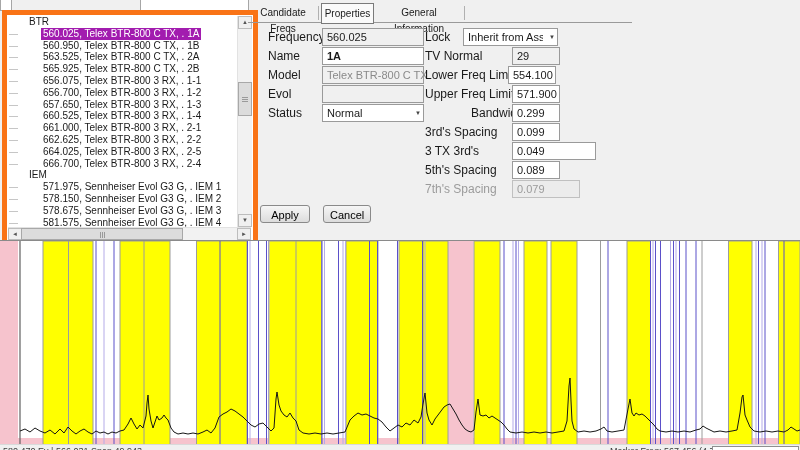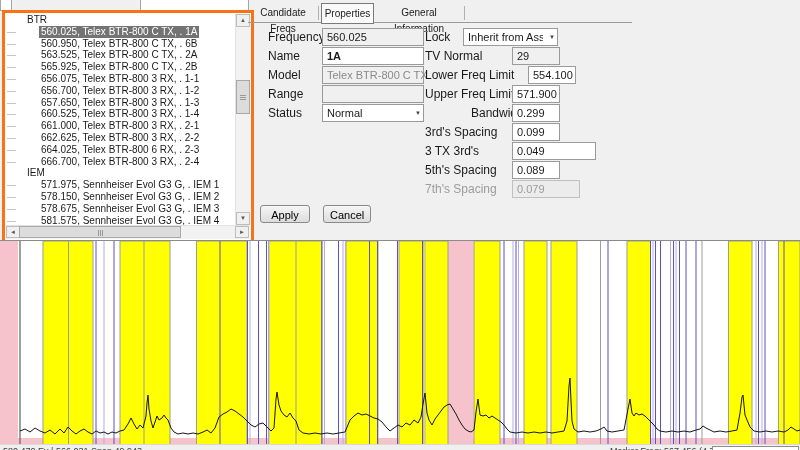--- a/index.html
+++ b/index.html
@@ -4,27 +4,27 @@
 <style>
   html,body{margin:0;padding:0;}
   #app{position:relative;width:800px;height:450px;background:#f0f0f0;overflow:hidden;
        font-family:"Liberation Sans",sans-serif;color:#1a1a1a;}
 
   
   .stub{position:absolute;background:#fff;border:1px solid #a6a6a6;}
 
   
   .tree-panel{position:absolute;left:2px;top:10px;width:246px;height:227px;background:#fff;
-              border:3px solid #f97316;overflow:hidden;}
+              border:5px solid #f97316;overflow:hidden;}
   .tree-rows{position:absolute;left:0;top:0;width:231px;height:224px;overflow:hidden;}
   .tree-row{position:absolute;left:0;width:231px;height:12px;line-height:12px;font-size:10px;white-space:nowrap;}
   .tree-row .dash{position:absolute;left:2px;color:#a8a8a8;font-size:9px;}
   .tree-row .lbl{position:absolute;left:34px;padding:0 2px;}
   .tree-row.group .lbl{left:20px;}
-  .tree-row.selected .lbl{background:#737373;color:#fff;}
+  .tree-row.selected .lbl{background:#a21caf;color:#fff;}
   .vscroll{position:absolute;right:1px;top:1px;width:14px;height:211px;background:#f2f2f2;border-left:1px solid #e2e2e2;}
   .hscroll{position:absolute;left:1px;bottom:1px;width:243px;height:13px;background:#f2f2f2;border-top:1px solid #e2e2e2;}
   .sb-btn{position:absolute;background:#f0f0f0;border:1px solid #bdbdbd;color:#555;
           font-size:6px;line-height:11px;text-align:center;}
   .sb-thumb{position:absolute;background:#dcdcdc;border:1px solid #a8a8a8;}
   .gripv{position:absolute;left:3px;top:50%;width:6px;height:1px;background:#9a9a9a;box-shadow:0 -2px #9a9a9a,0 2px #9a9a9a;}
   .griph{position:absolute;top:3px;left:50%;width:1px;height:6px;background:#9a9a9a;box-shadow:-2px 0 #9a9a9a,2px 0 #9a9a9a;}
 
   
   .tab{position:absolute;top:5px;height:16px;line-height:16px;font-size:10px;text-align:center;}
@@ -68,21 +68,21 @@
     <div class="tree-rows">
         <div class="tree-row group" style="top: 1px;">
           <span class="lbl">BTR</span>
         </div>
         <div class="tree-row item selected" style="top: 12.8px;">
           <span class="dash">—</span>
           <span class="lbl">560.025, Telex BTR-800 C TX, . 1A</span>
         </div>
         <div class="tree-row item" style="top: 24.6px;">
           <span class="dash">—</span>
-          <span class="lbl">560.950, Telex BTR-800 C TX, . 6B</span>
+          <span class="lbl">560.950, Telex BTR-800 C TX, . 1B</span>
         </div>
         <div class="tree-row item" style="top: 36.4px;">
           <span class="dash">—</span>
           <span class="lbl">563.525, Telex BTR-800 C TX, . 2A</span>
         </div>
         <div class="tree-row item" style="top: 48.2px;">
           <span class="dash">—</span>
           <span class="lbl">565.925, Telex BTR-800 C TX, . 2B</span>
         </div>
         <div class="tree-row item" style="top: 60px;">
@@ -104,21 +104,21 @@
         <div class="tree-row item" style="top: 107.2px;">
           <span class="dash">—</span>
           <span class="lbl">661.000, Telex BTR-800 3 RX, . 2-1</span>
         </div>
         <div class="tree-row item" style="top: 119px;">
           <span class="dash">—</span>
           <span class="lbl">662.625, Telex BTR-800 3 RX, . 2-2</span>
         </div>
         <div class="tree-row item" style="top: 130.8px;">
           <span class="dash">—</span>
-          <span class="lbl">664.025, Telex BTR-800 6 RX, . 2-3</span>
+          <span class="lbl">664.025, Telex BTR-800 3 RX, . 2-5</span>
         </div>
         <div class="tree-row item" style="top: 142.6px;">
           <span class="dash">—</span>
           <span class="lbl">666.700, Telex BTR-800 3 RX, . 2-4</span>
         </div>
         <div class="tree-row group" style="top: 154.4px;">
           <span class="lbl">IEM</span>
         </div>
         <div class="tree-row item" style="top: 166.2px;">
           <span class="dash">—</span>
@@ -170,40 +170,40 @@
         <span class="fval">560.025</span>
       </div>
       <div class="flabel" style="left: 20px; top: 49px;">Name</div>
       <div class="fbox input" style="left: 74px; top: 47px; width: 100px; font-weight: bold;">
         <span class="fval">1A</span>
       </div>
       <div class="flabel" style="left: 20px; top: 68px;">Model</div>
       <div class="fbox readonly-dim" style="left: 74px; top: 66px; width: 100px;">
         <span class="fval">Telex BTR-800 C TX</span>
       </div>
-      <div class="flabel" style="left: 20px; top: 87px;">Range</div>
+      <div class="flabel" style="left: 20px; top: 87px;">Evol</div>
       <div class="fbox readonly" style="left: 74px; top: 85px; width: 100px;">
         <span class="fval"></span>
       </div>
       <div class="flabel" style="left: 20px; top: 106px;">Status</div>
       <div class="fbox dropdown" style="left: 74px; top: 104px; width: 100px;">
         <span class="fval">Normal</span>
         <span class="darrow">▼</span>
       </div>
       <div class="flabel" style="left: 177px; top: 30px;">Lock</div>
       <div class="fbox dropdown" style="left: 215px; top: 28px; width: 93px;">
         <span class="fval">Inherit from Assignmen</span>
         <span class="darrow">▼</span>
       </div>
       <div class="flabel" style="left: 177px; top: 49px;">TV Normal</div>
       <div class="fbox readonly" style="left: 264px; top: 47px; width: 46px;">
         <span class="fval">29</span>
       </div>
       <div class="flabel" style="left: 177px; top: 68px;">Lower Freq Limit</div>
-      <div class="fbox input" style="left: 280px; top: 66px; width: 46px;">
+      <div class="fbox input" style="left: 260px; top: 66px; width: 46px;">
         <span class="fval">554.100</span>
       </div>
       <div class="flabel" style="left: 177px; top: 87px;">Upper Freq Limit</div>
       <div class="fbox input" style="left: 264px; top: 85px; width: 46px;">
         <span class="fval">571.900</span>
       </div>
       <div class="flabel" style="left: 177px; top: 106px; padding-left: 46px;">Bandwidth</div>
       <div class="fbox input" style="left: 264px; top: 104px; width: 46px;">
         <span class="fval">0.299</span>
       </div>

